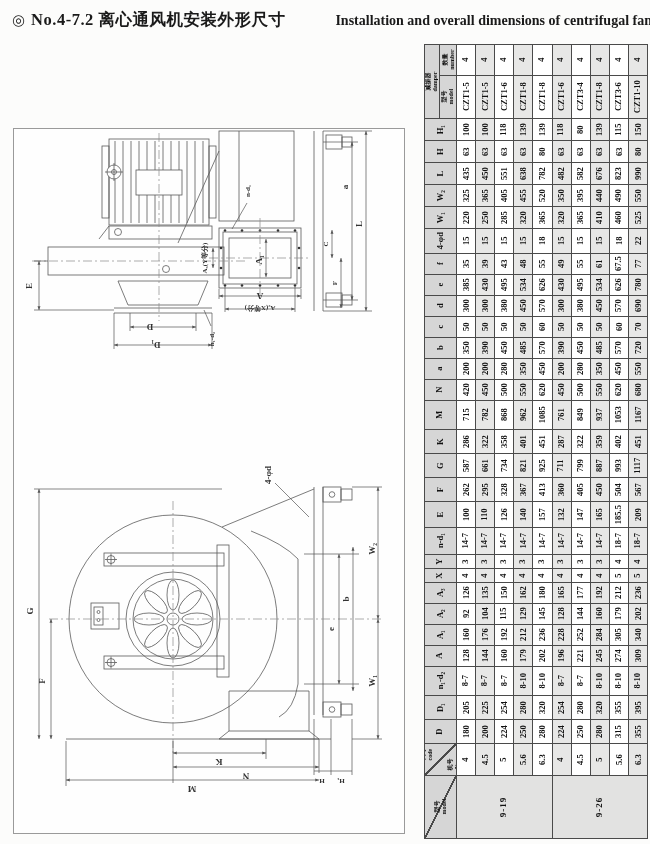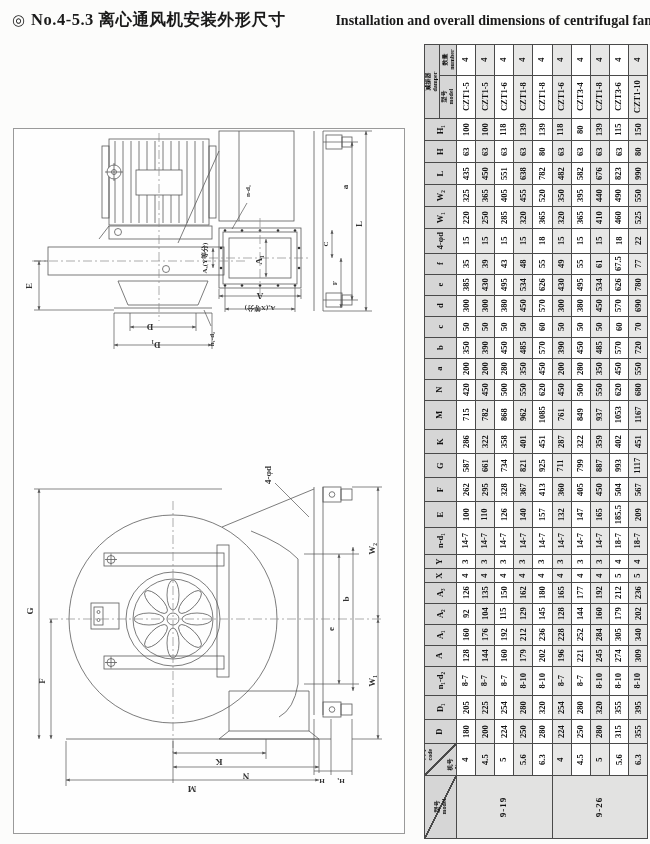--- a/index.html
+++ b/index.html
@@ -53,21 +53,21 @@
   }
   .corner { position:absolute; }
   .corner.tl { left:-4px; top:4px; }
   .corner.br { right:-4px; bottom:4px; }
 </style>
 </head>
 <body>
 
 <div class="title">
   <span class="bullet">◎</span>
-  <span class="title-zh">No.4-5.3 离心通风机安装外形尺寸</span>
+  <span class="title-zh">No.4-7.2 离心通风机安装外形尺寸</span>
   <span class="title-en">Installation and overall dimensions of centrifugal fan</span>
 </div>
 
 <div class="frame">
 
   <svg width="390" height="330" viewBox="0 0 390 330">
     <defs>
       <marker id="ar1" viewBox="0 0 10 10" refX="9" refY="5" markerWidth="6" markerHeight="6" orient="auto-start-reverse">
         <path d="M0,1.5 L9,5 L0,8.5 z" fill="#555"></path>
       </marker>

